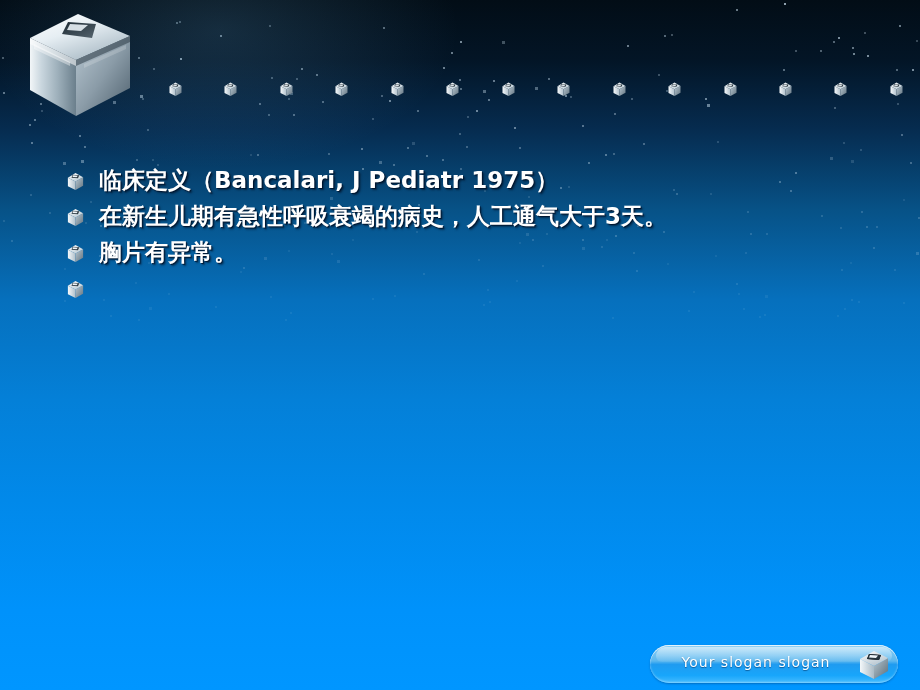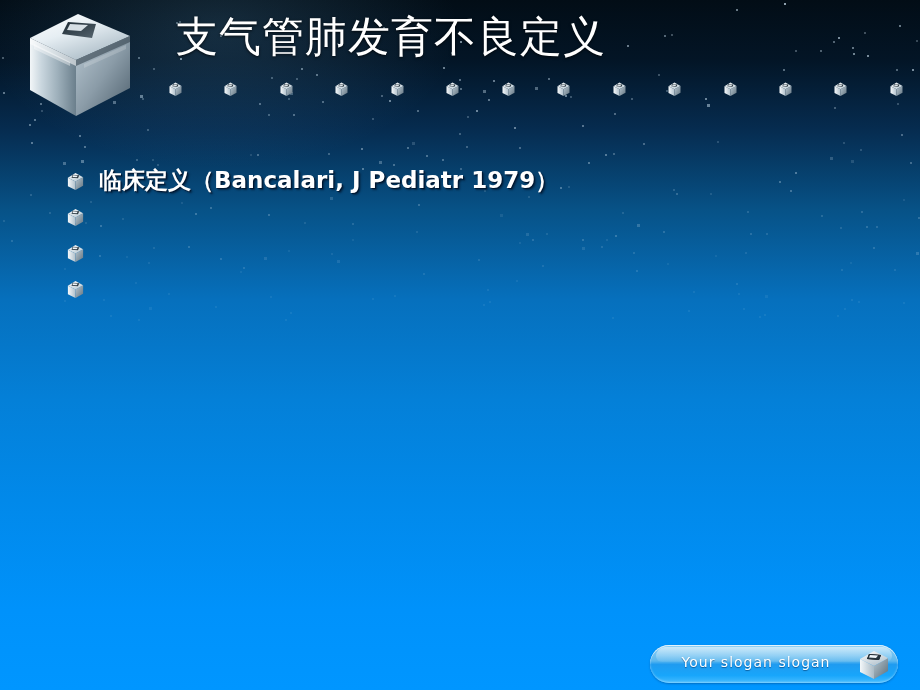--- a/index.html
+++ b/index.html
@@ -437,21 +437,20 @@
       <path d="M58 56 L112 32 L112 38 L58 62 Z" fill="#2c3b45" opacity=".55"></path>
 
       <path d="M50 18 L78 20 L74 34 L44 30 Z" fill="url(#lgSlot)"></path>
       <path d="M52 20 L70 21 L63 27 L49 26 Z" fill="#e9f1f6" opacity=".9"></path>
 
       <path d="M16 40 L52 58 L52 62 L16 45 Z" fill="#ffffff" opacity=".4"></path>
       <path d="M66 60 L108 41 L108 45 L66 64 Z" fill="#ffffff" opacity=".18"></path>
     </svg>
   </div>
 
-  <div class="title">支气管肺发育不良定义</div>
 
   <div class="cube-row" id="cube-row">
       <span class="mini"><svg width="15" height="17" viewBox="0 0 20 22">
           <defs>
             <linearGradient id="mfd0" x1="0" y1="0" x2="1" y2="0">
               <stop offset="0" stop-color="#f6f9fb"></stop>
               <stop offset="1" stop-color="#b0c0cb"></stop>
             </linearGradient>
             <linearGradient id="mrd0" x1="0" y1="0" x2="1" y2="1">
               <stop offset="0" stop-color="#b9c8d2"></stop>
@@ -759,21 +758,21 @@
                 <stop offset="0" stop-color="#ffffff"></stop>
                 <stop offset="1" stop-color="#bcccd6"></stop>
               </linearGradient>
             </defs>
             <path d="M2 8 L10 12 L10 21 L2 17 Z" fill="url(#mfb0)"></path>
             <path d="M10 12 L18 7.5 L18 16.5 L10 21 Z" fill="url(#mrb0)"></path>
             <path d="M2 8 L10 3 L18 7.5 L10 12 Z" fill="url(#mtb0)"></path>
             <path d="M7 5 L14 5.5 L12.6 8.6 L5.8 8 Z" fill="#2b3841"></path>
             <path d="M7.6 5.6 L12.4 6 L11.2 7.6 L6.8 7.2 Z" fill="#eef4f8"></path>
           </svg></span>
-        <span class="btext">临床定义（Bancalari, J Pediatr 1979）</span>
+        <span class="btext">临床定义（Bancalari, J Pediatr 1975）</span>
       </div>
       <div class="bullet">
         <span class="marker"><svg width="19" height="21" viewBox="0 0 20 22">
             <defs>
               <linearGradient id="mfb1" x1="0" y1="0" x2="1" y2="0">
                 <stop offset="0" stop-color="#f6f9fb"></stop>
                 <stop offset="1" stop-color="#b0c0cb"></stop>
               </linearGradient>
               <linearGradient id="mrb1" x1="0" y1="0" x2="1" y2="1">
                 <stop offset="0" stop-color="#b9c8d2"></stop>
@@ -783,20 +782,21 @@
                 <stop offset="0" stop-color="#ffffff"></stop>
                 <stop offset="1" stop-color="#bcccd6"></stop>
               </linearGradient>
             </defs>
             <path d="M2 8 L10 12 L10 21 L2 17 Z" fill="url(#mfb1)"></path>
             <path d="M10 12 L18 7.5 L18 16.5 L10 21 Z" fill="url(#mrb1)"></path>
             <path d="M2 8 L10 3 L18 7.5 L10 12 Z" fill="url(#mtb1)"></path>
             <path d="M7 5 L14 5.5 L12.6 8.6 L5.8 8 Z" fill="#2b3841"></path>
             <path d="M7.6 5.6 L12.4 6 L11.2 7.6 L6.8 7.2 Z" fill="#eef4f8"></path>
           </svg></span>
+        <span class="btext">在新生儿期有急性呼吸衰竭的病史，人工通气大于3天。</span>
       </div>
       <div class="bullet">
         <span class="marker"><svg width="19" height="21" viewBox="0 0 20 22">
             <defs>
               <linearGradient id="mfb2" x1="0" y1="0" x2="1" y2="0">
                 <stop offset="0" stop-color="#f6f9fb"></stop>
                 <stop offset="1" stop-color="#b0c0cb"></stop>
               </linearGradient>
               <linearGradient id="mrb2" x1="0" y1="0" x2="1" y2="1">
                 <stop offset="0" stop-color="#b9c8d2"></stop>
@@ -806,20 +806,21 @@
                 <stop offset="0" stop-color="#ffffff"></stop>
                 <stop offset="1" stop-color="#bcccd6"></stop>
               </linearGradient>
             </defs>
             <path d="M2 8 L10 12 L10 21 L2 17 Z" fill="url(#mfb2)"></path>
             <path d="M10 12 L18 7.5 L18 16.5 L10 21 Z" fill="url(#mrb2)"></path>
             <path d="M2 8 L10 3 L18 7.5 L10 12 Z" fill="url(#mtb2)"></path>
             <path d="M7 5 L14 5.5 L12.6 8.6 L5.8 8 Z" fill="#2b3841"></path>
             <path d="M7.6 5.6 L12.4 6 L11.2 7.6 L6.8 7.2 Z" fill="#eef4f8"></path>
           </svg></span>
+        <span class="btext">胸片有异常。</span>
       </div>
       <div class="bullet">
         <span class="marker"><svg width="19" height="21" viewBox="0 0 20 22">
             <defs>
               <linearGradient id="mfb3" x1="0" y1="0" x2="1" y2="0">
                 <stop offset="0" stop-color="#f6f9fb"></stop>
                 <stop offset="1" stop-color="#b0c0cb"></stop>
               </linearGradient>
               <linearGradient id="mrb3" x1="0" y1="0" x2="1" y2="1">
                 <stop offset="0" stop-color="#b9c8d2"></stop>

